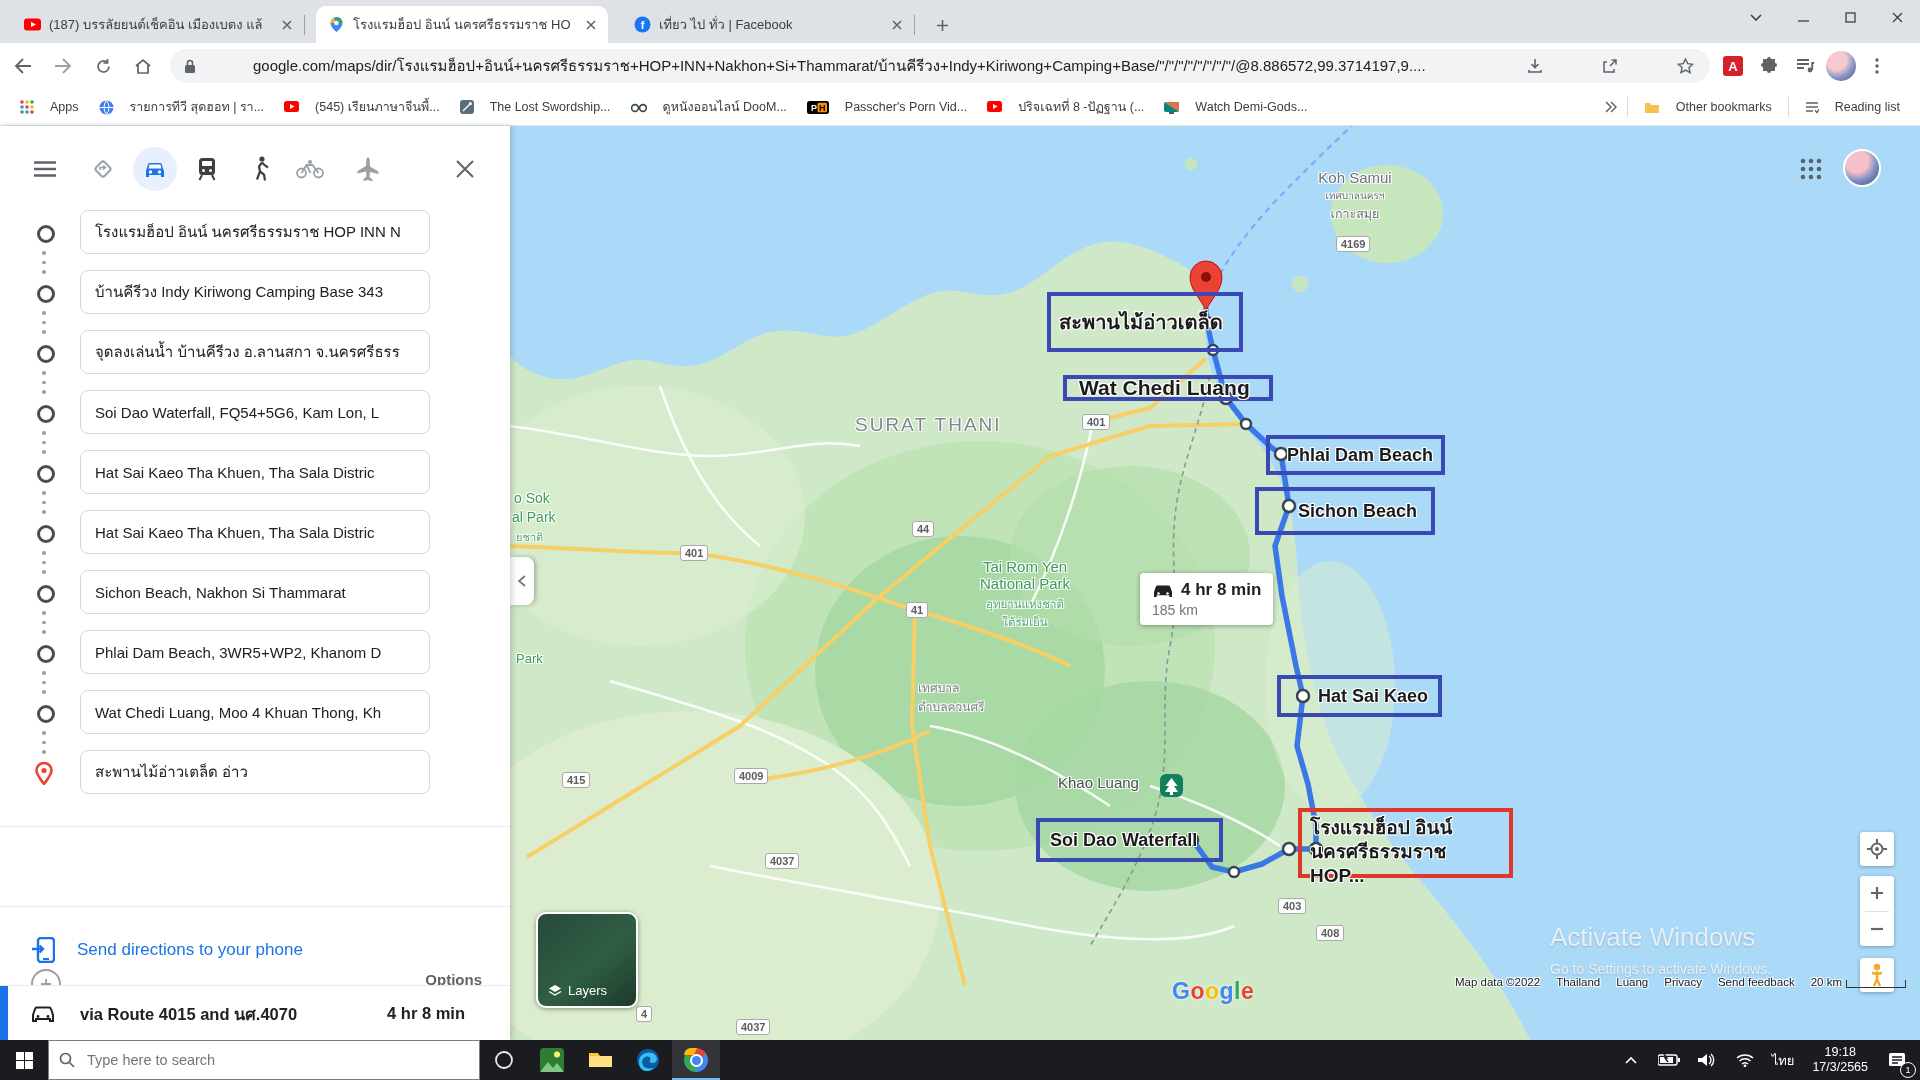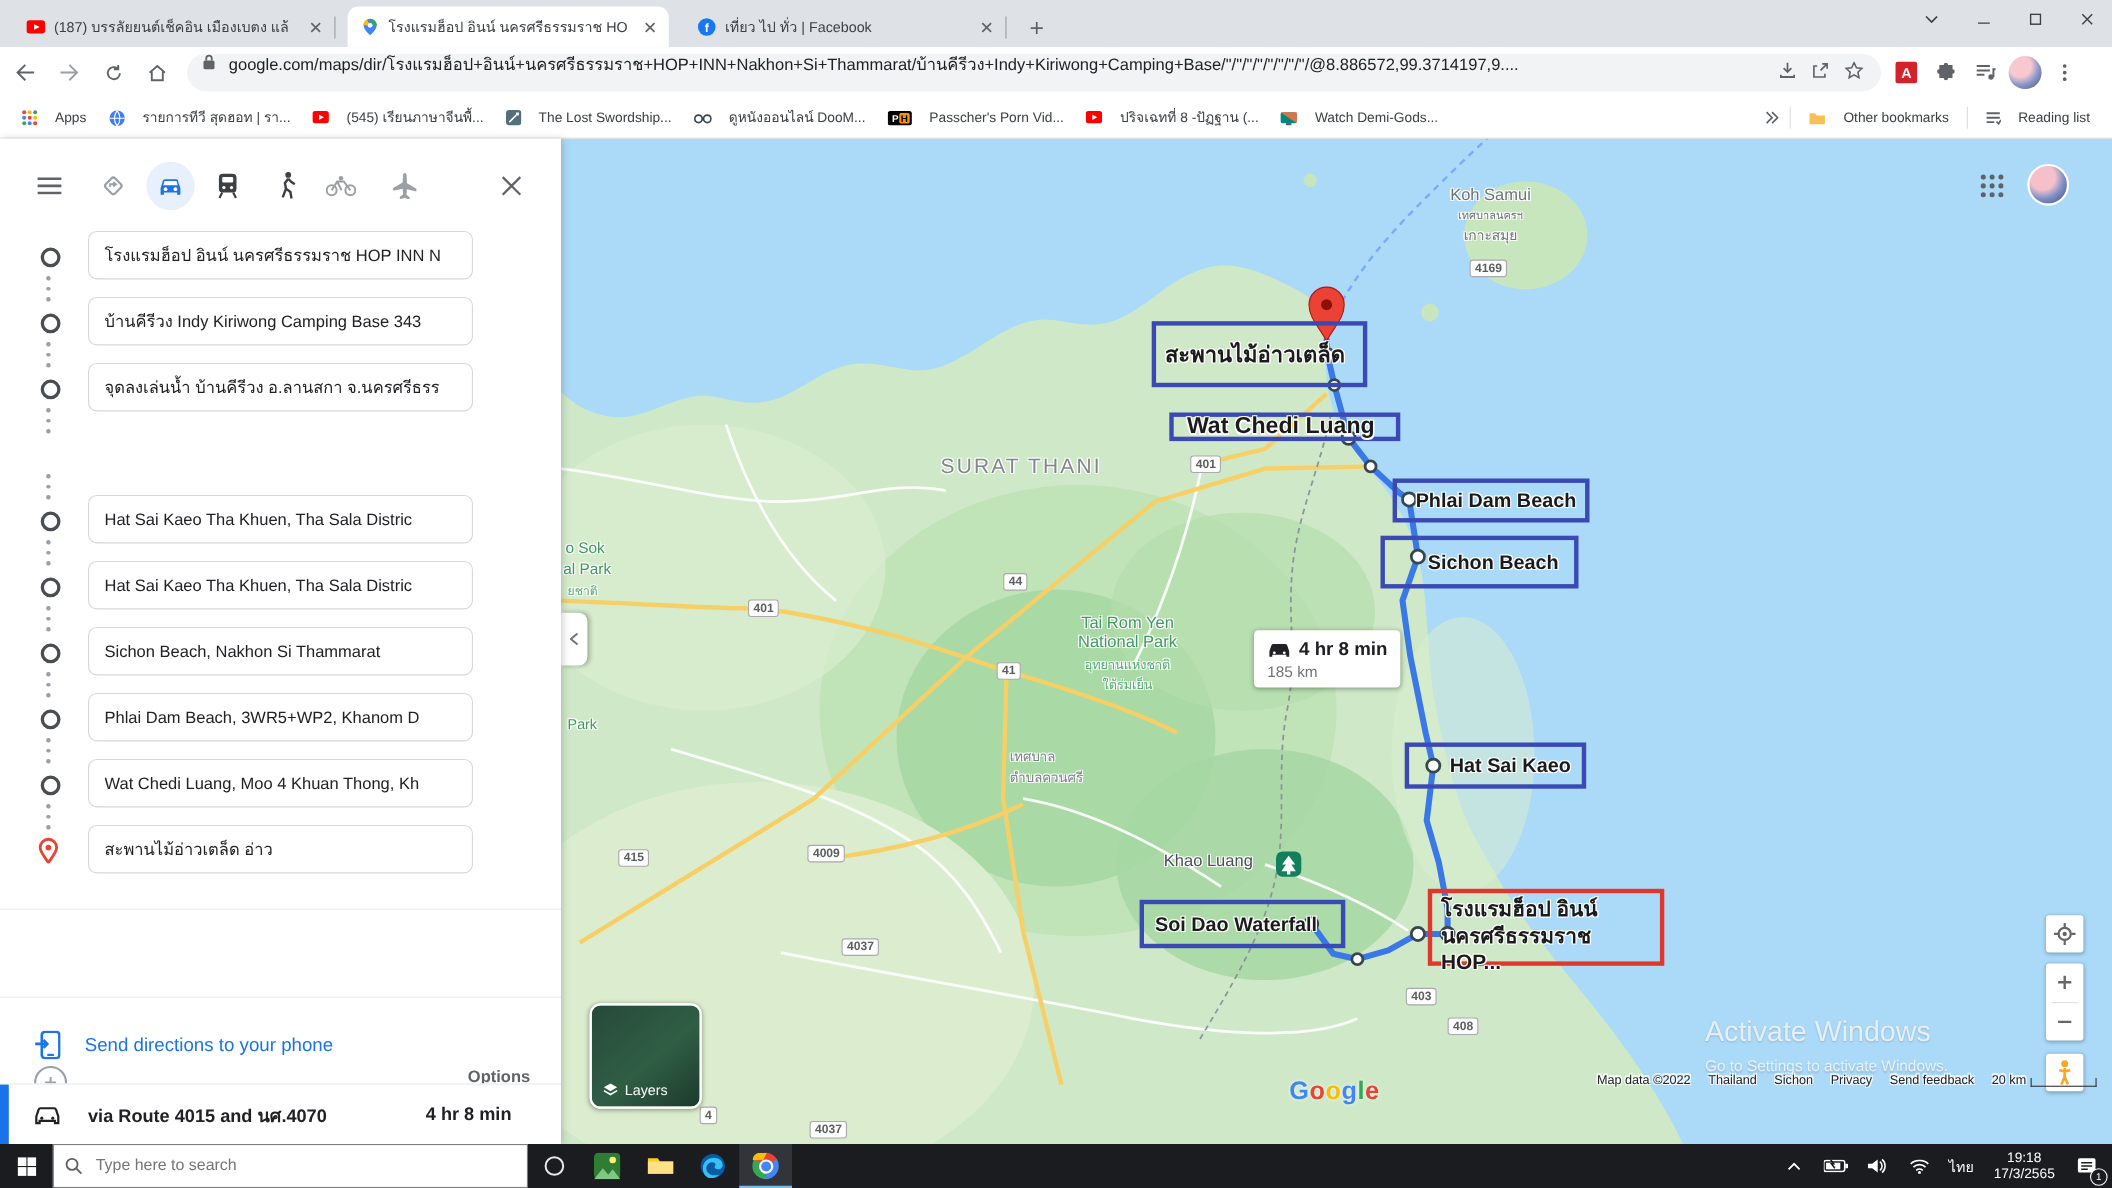--- a/index.html
+++ b/index.html
@@ -16,21 +16,21 @@
   .favic{width:17px;height:17px;flex:0 0 auto;border-radius:3px;position:relative;}
   .tabclose{width:18px;height:18px;display:flex;align-items:center;justify-content:center;border-radius:50%;}
   .newtab{position:absolute;left:928px;top:11px;width:28px;height:28px;border-radius:50%;
           display:flex;align-items:center;justify-content:center;}
   .wctrl{position:absolute;top:0;height:34px;width:46px;display:flex;align-items:center;justify-content:center;}
   
   .toolbar{position:absolute;left:0;top:43px;width:1920px;height:46px;background:#fff;
            border-bottom:1px solid #e3e4e6;display:flex;align-items:center;}
   .navbtn{width:34px;height:34px;margin-left:6px;display:flex;align-items:center;justify-content:center;border-radius:50%;}
   .omnibox{margin-left:10px;width:1540px;height:34px;background:#f1f3f4;border-radius:17px;
-           display:flex;align-items:flex-start;padding:0 10px 0 14px;box-sizing:border-box;}
+           display:flex;align-items:center;padding:0 10px 0 14px;box-sizing:border-box;gap:45px;}
   .omnibox input{flex:1;border:none;outline:none;background:transparent;font-size:15px;color:#202124;
                  font-family:"Liberation Sans",sans-serif;margin-left:10px;}
   .obicon{width:30px;height:30px;display:flex;align-items:center;justify-content:center;border-radius:50%;}
   .extbar{display:flex;align-items:center;margin-left:8px;gap:6px;}
   
   .bookbar{position:absolute;left:0;top:89px;width:1920px;height:37px;background:#fff;
            border-bottom:1px solid #e3e4e6;display:flex;align-items:center;padding:0 14px;box-sizing:border-box;gap:8px;}
   .bm{display:flex;align-items:center;gap:16px;padding:3px 6px;border-radius:6px;}
   .bm span.lbl{font-size:12.5px;color:#3c4043;white-space:nowrap;}
   .bmright{margin-left:auto;display:flex;align-items:center;gap:10px;}
@@ -425,20 +425,24 @@
       <input class="wp-input" value="โรงแรมฮ็อป อินน์ นครศรีธรรมราช HOP INN N" style="">
     </div>
     <div class="wp-row" style="top:144px">
       <span class="wp-ic"></span>
       <input class="wp-input" value="บ้านคีรีวง Indy Kiriwong Camping Base 343" style="">
     </div>
     <div class="wp-row" style="top:204px">
       <span class="wp-ic"></span>
       <input class="wp-input" value="จุดลงเล่นน้ำ บ้านคีรีวง อ.ลานสกา จ.นครศรีธรร" style="">
     </div>
+    <div class="wp-row" style="top:264px">
+      <span class="wp-ic"></span>
+      <input class="wp-input" value="Soi Dao Waterfall, FQ54+5G6, Kam Lon, L" style="">
+    </div>
     <div class="wp-row" style="top:324px">
       <span class="wp-ic"></span>
       <input class="wp-input" value="Hat Sai Kaeo Tha Khuen, Tha Sala Distric" style="">
     </div>
     <div class="wp-row" style="top:384px">
       <span class="wp-ic"></span>
       <input class="wp-input" value="Hat Sai Kaeo Tha Khuen, Tha Sala Distric" style="">
     </div>
     <div class="wp-row" style="top:444px">
       <span class="wp-ic"></span>
@@ -755,21 +759,21 @@
     <div class="wmark">
       <div style="font-size:26px">Activate Windows</div>
       <div style="font-size:14px;margin-top:8px">Go to Settings to activate Windows.</div>
     </div>
 
     <div class="gword"><span style="color:#4285F4">G</span><span style="color:#EA4335">o</span><span style="color:#FBBC05">o</span><span style="color:#4285F4">g</span><span style="color:#34A853">l</span><span style="color:#EA4335">e</span></div>
 
     <div class="attrib halo">
       <span>Map data ©2022</span>
       <span>Thailand</span>
-      <span>Sichon</span>
+      <span>Luang</span>
       <span>Privacy</span>
       <span>Send feedback</span>
       <span style="display:flex;align-items:flex-end;gap:4px">
         <span>20 km</span>
         <span style="width:58px;height:7px;border:1.5px solid #333;border-top:none;display:inline-block"></span>
       </span>
     </div>
   </div>
 
   <div class="taskbar">

